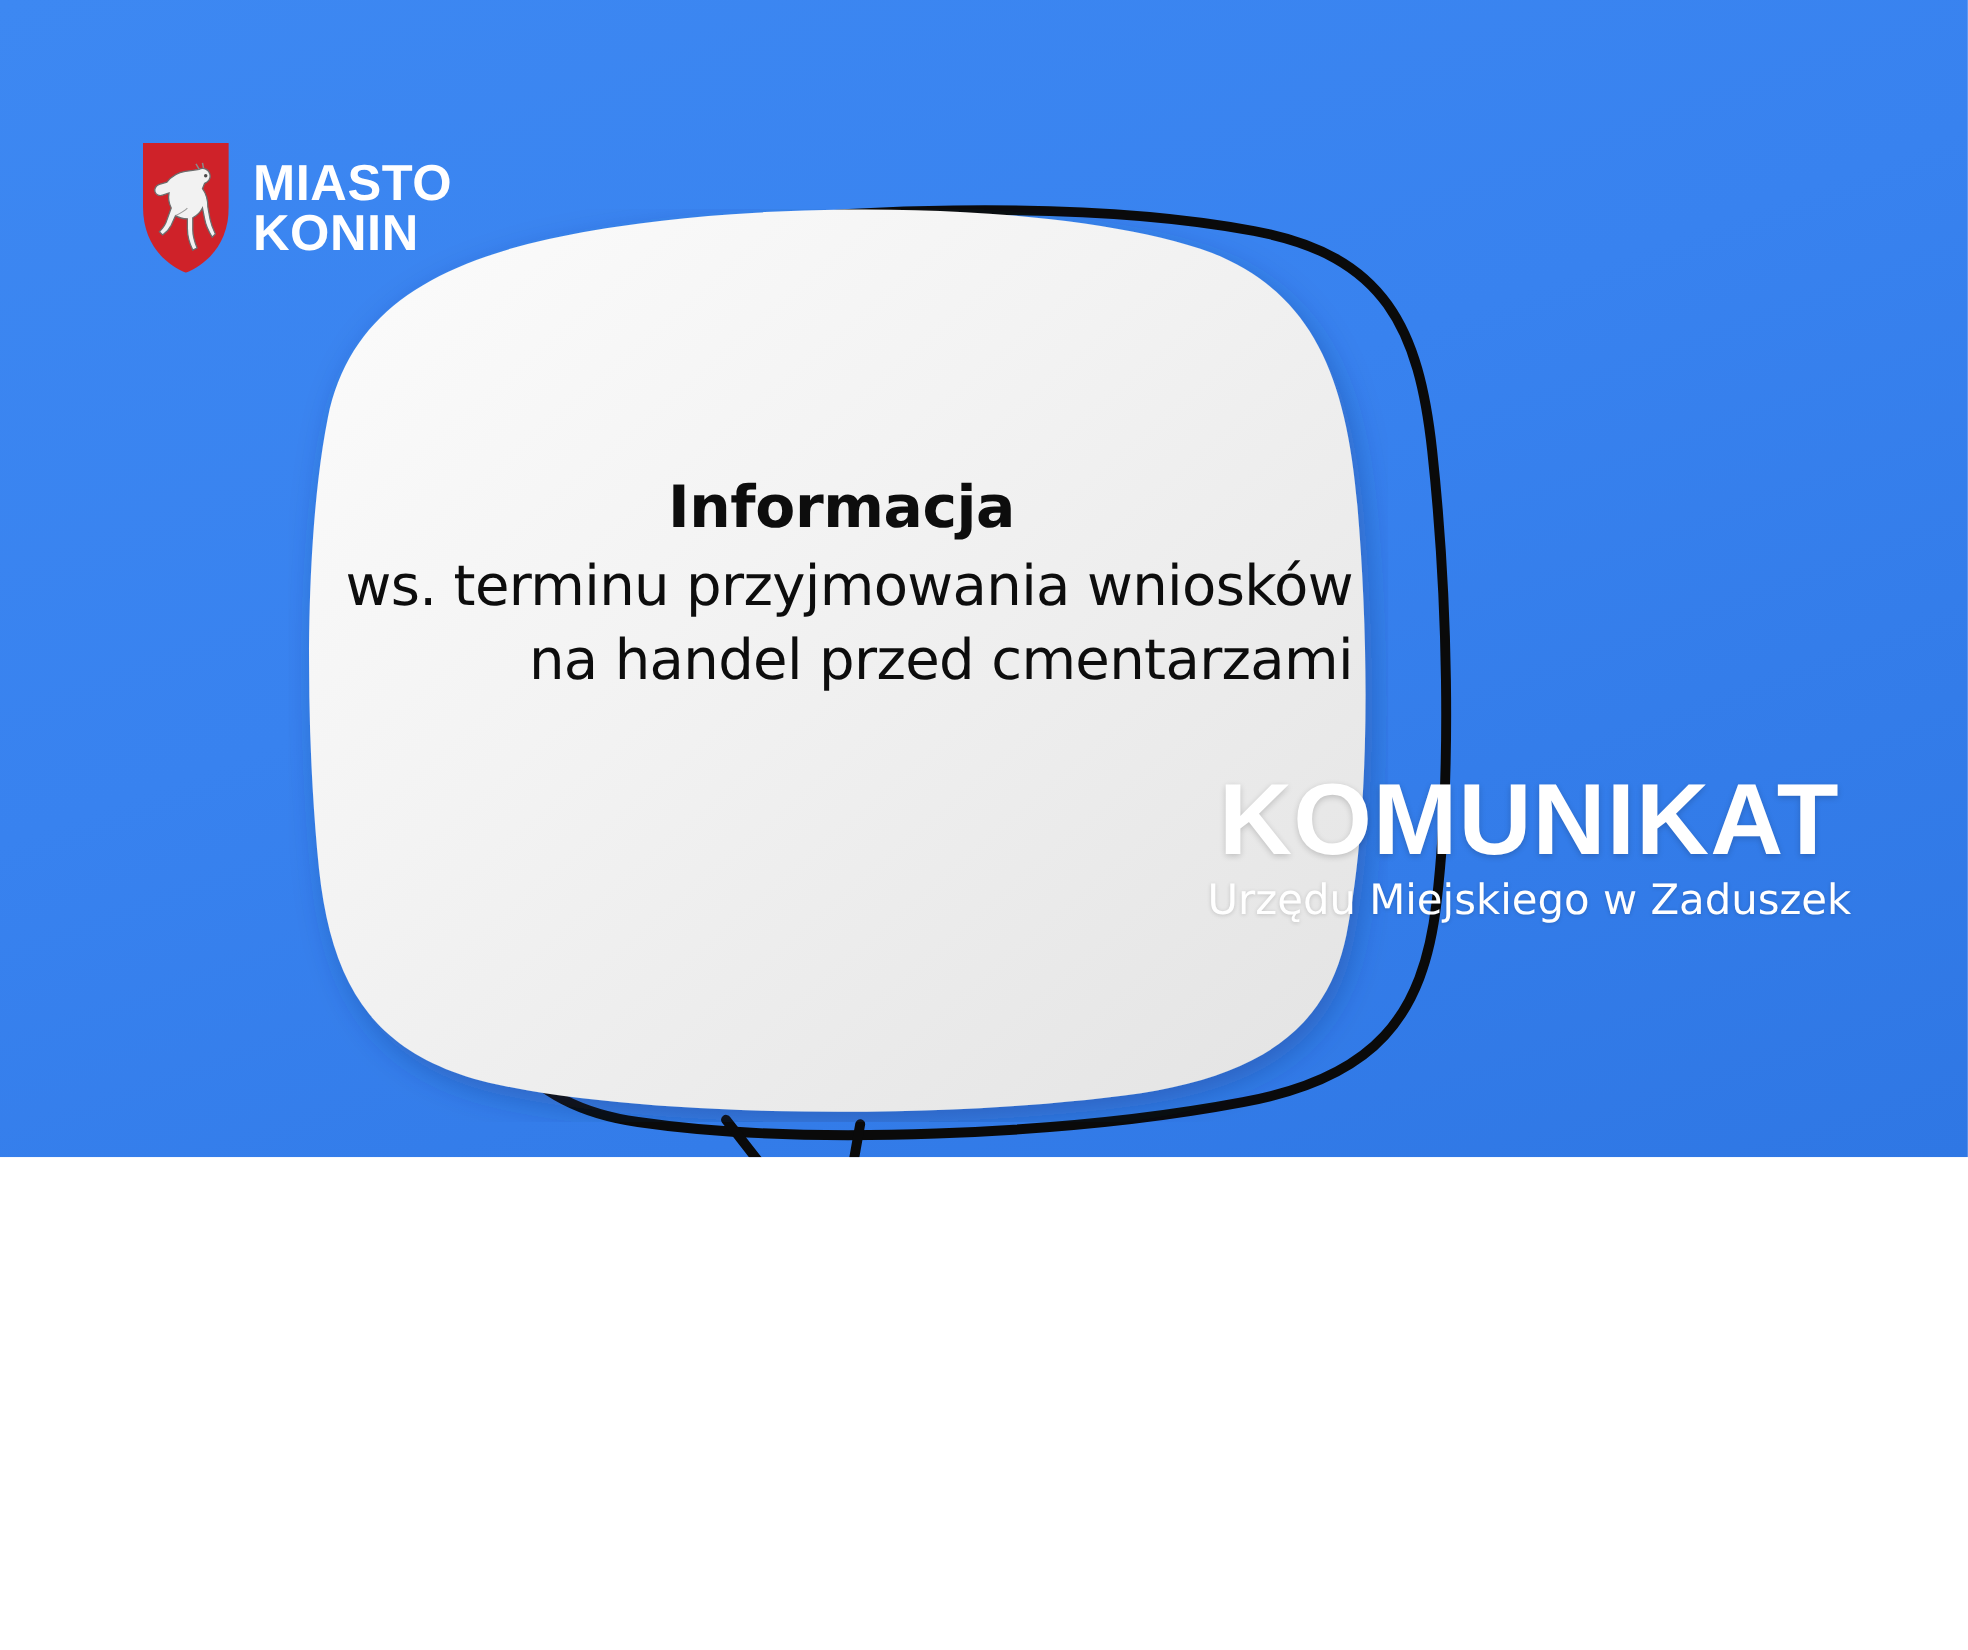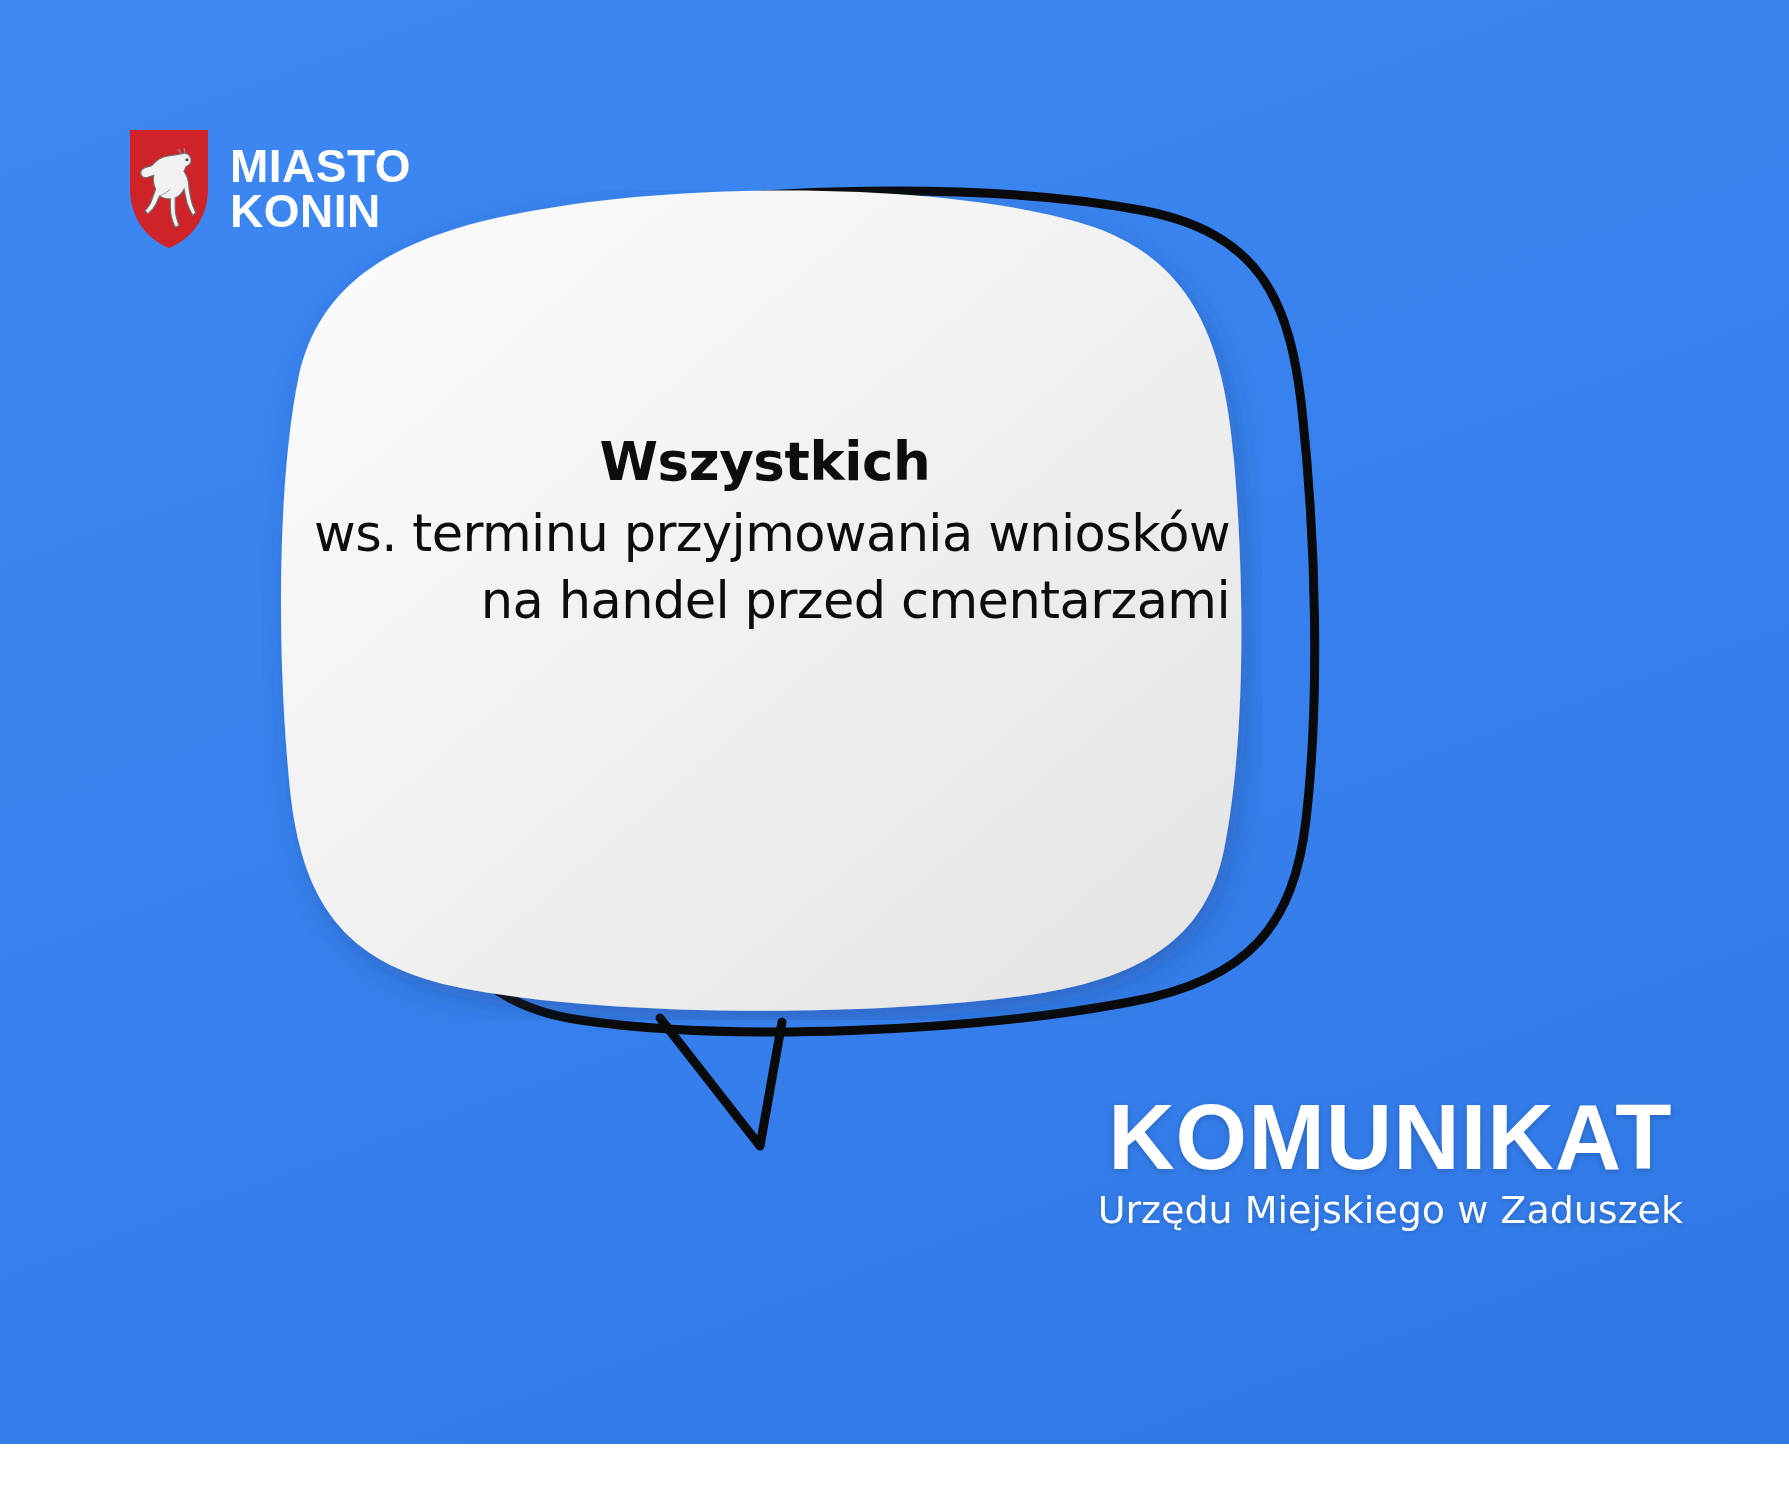--- a/index.html
+++ b/index.html
@@ -3,21 +3,21 @@
 <meta charset="utf-8">
 <style>
   html, body {
     margin: 0;
     padding: 0;
     background: #ffffff;
   }
   #poster {
     position: relative;
     width: 1789px;
-    height: 1444px;
+    height: 1052px;
     overflow: hidden;
     background: linear-gradient(160deg, #3d88f2 0%, #3882ef 45%, #2f77e4 100%);
     font-family: "DejaVu Sans", sans-serif;
   }
 
   
   #logo {
     position: absolute;
     left: 130px;
     top: 130px;
@@ -177,21 +177,21 @@
                C984 410 982 560 962 660
                C944 748 880 790 760 806
                C590 828 330 826 190 796
                C82 772 40 712 28 600
                C14 460 16 290 36 190
                C58 82 150 38 300 16 Z" fill="url(#bubgrad)" filter="url(#bubshadow)"></path>
     </svg>
   </div>
 
   <div id="message">
-    <div id="msg-title">Wszystkich</div>
+    <div id="msg-title">Informacja</div>
     <div class="msg-line">ws. terminu przyjmowania wniosków</div>
     <div class="msg-line">na handel przed cmentarzami</div>
   </div>
 
   <div id="komunikat">
     <div id="komunikat-title">KOMUNIKAT</div>
     <div id="komunikat-sub">Urzędu Miejskiego w Zaduszek</div>
   </div>
 
 </div>

